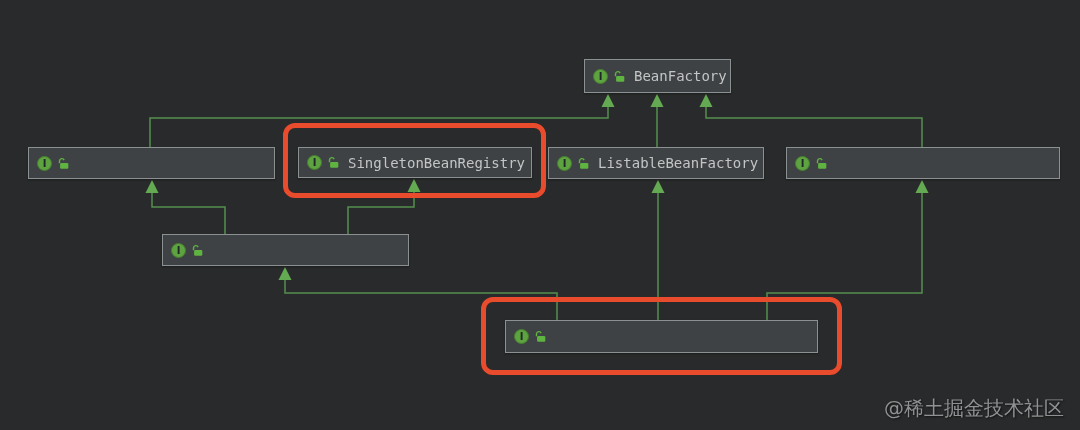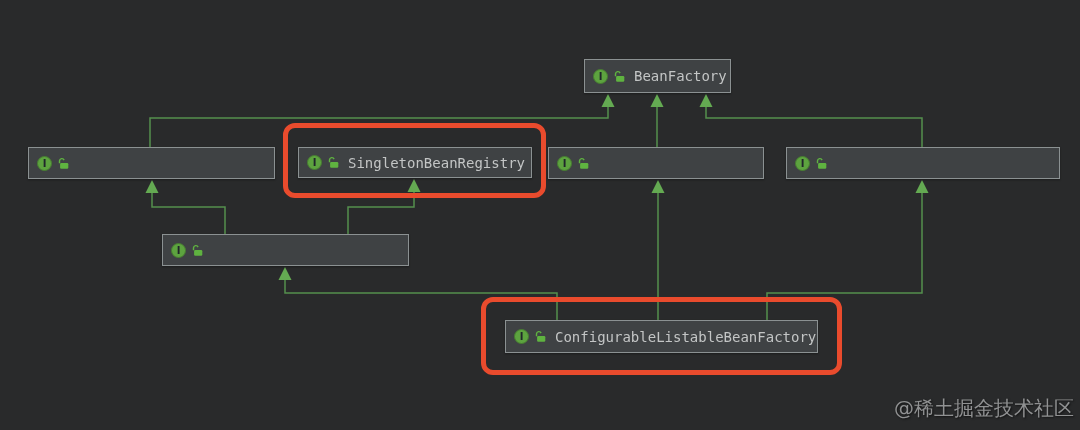--- a/index.html
+++ b/index.html
@@ -54,21 +54,21 @@
   .key {
     margin-left: 5px;
     display: flex; align-items: center;
     flex: 0 0 auto;
   }
   .label {
     margin-left: 8px;
   }
   .watermark {
     position: absolute;
-    right: 6px; bottom: 8px;
+    right: 16px; bottom: 8px;
     color: #909192;
     font-size: 20px;
     font-family: "DejaVu Sans", sans-serif;
     text-shadow: 1px 1px 2px rgba(0,0,0,0.6);
     z-index: 4;
   }
 </style>
 </head>
 <body>
 
@@ -129,20 +129,21 @@
   </div>
 
   <div class="node" style="left: 548px; top: 147px; width: 216px; height: 32px;">
     <span class="iface">I</span>
     <span class="key">
       <svg width="13" height="13" viewBox="0 0 13 13">
           <path d="M2.5 6.2 L2.5 3.9 A2.4 2.4 0 0 1 7.1 3.1" fill="none" stroke="#5fb340" stroke-width="1.4"></path>
           <rect x="3.1" y="6" width="8.2" height="5.8" rx="1.2" fill="#5fb340"></rect>
         </svg>
     </span>
+    <span class="label">ListableBeanFactory</span>
   </div>
 
   <div class="node" style="left: 786px; top: 147px; width: 274px; height: 32px;">
     <span class="iface">I</span>
     <span class="key">
       <svg width="13" height="13" viewBox="0 0 13 13">
           <path d="M2.5 6.2 L2.5 3.9 A2.4 2.4 0 0 1 7.1 3.1" fill="none" stroke="#5fb340" stroke-width="1.4"></path>
           <rect x="3.1" y="6" width="8.2" height="5.8" rx="1.2" fill="#5fb340"></rect>
         </svg>
     </span>
@@ -159,18 +160,17 @@
   </div>
 
   <div class="node" style="left: 505px; top: 320px; width: 313px; height: 33px;">
     <span class="iface">I</span>
     <span class="key">
       <svg width="13" height="13" viewBox="0 0 13 13">
           <path d="M2.5 6.2 L2.5 3.9 A2.4 2.4 0 0 1 7.1 3.1" fill="none" stroke="#5fb340" stroke-width="1.4"></path>
           <rect x="3.1" y="6" width="8.2" height="5.8" rx="1.2" fill="#5fb340"></rect>
         </svg>
     </span>
-    <span class="label">ConfigurableListableBeanFactory</span>
   </div>
 
   <div class="watermark">@稀土掘金技术社区</div>
 
 </div>
 
 </body></html>

